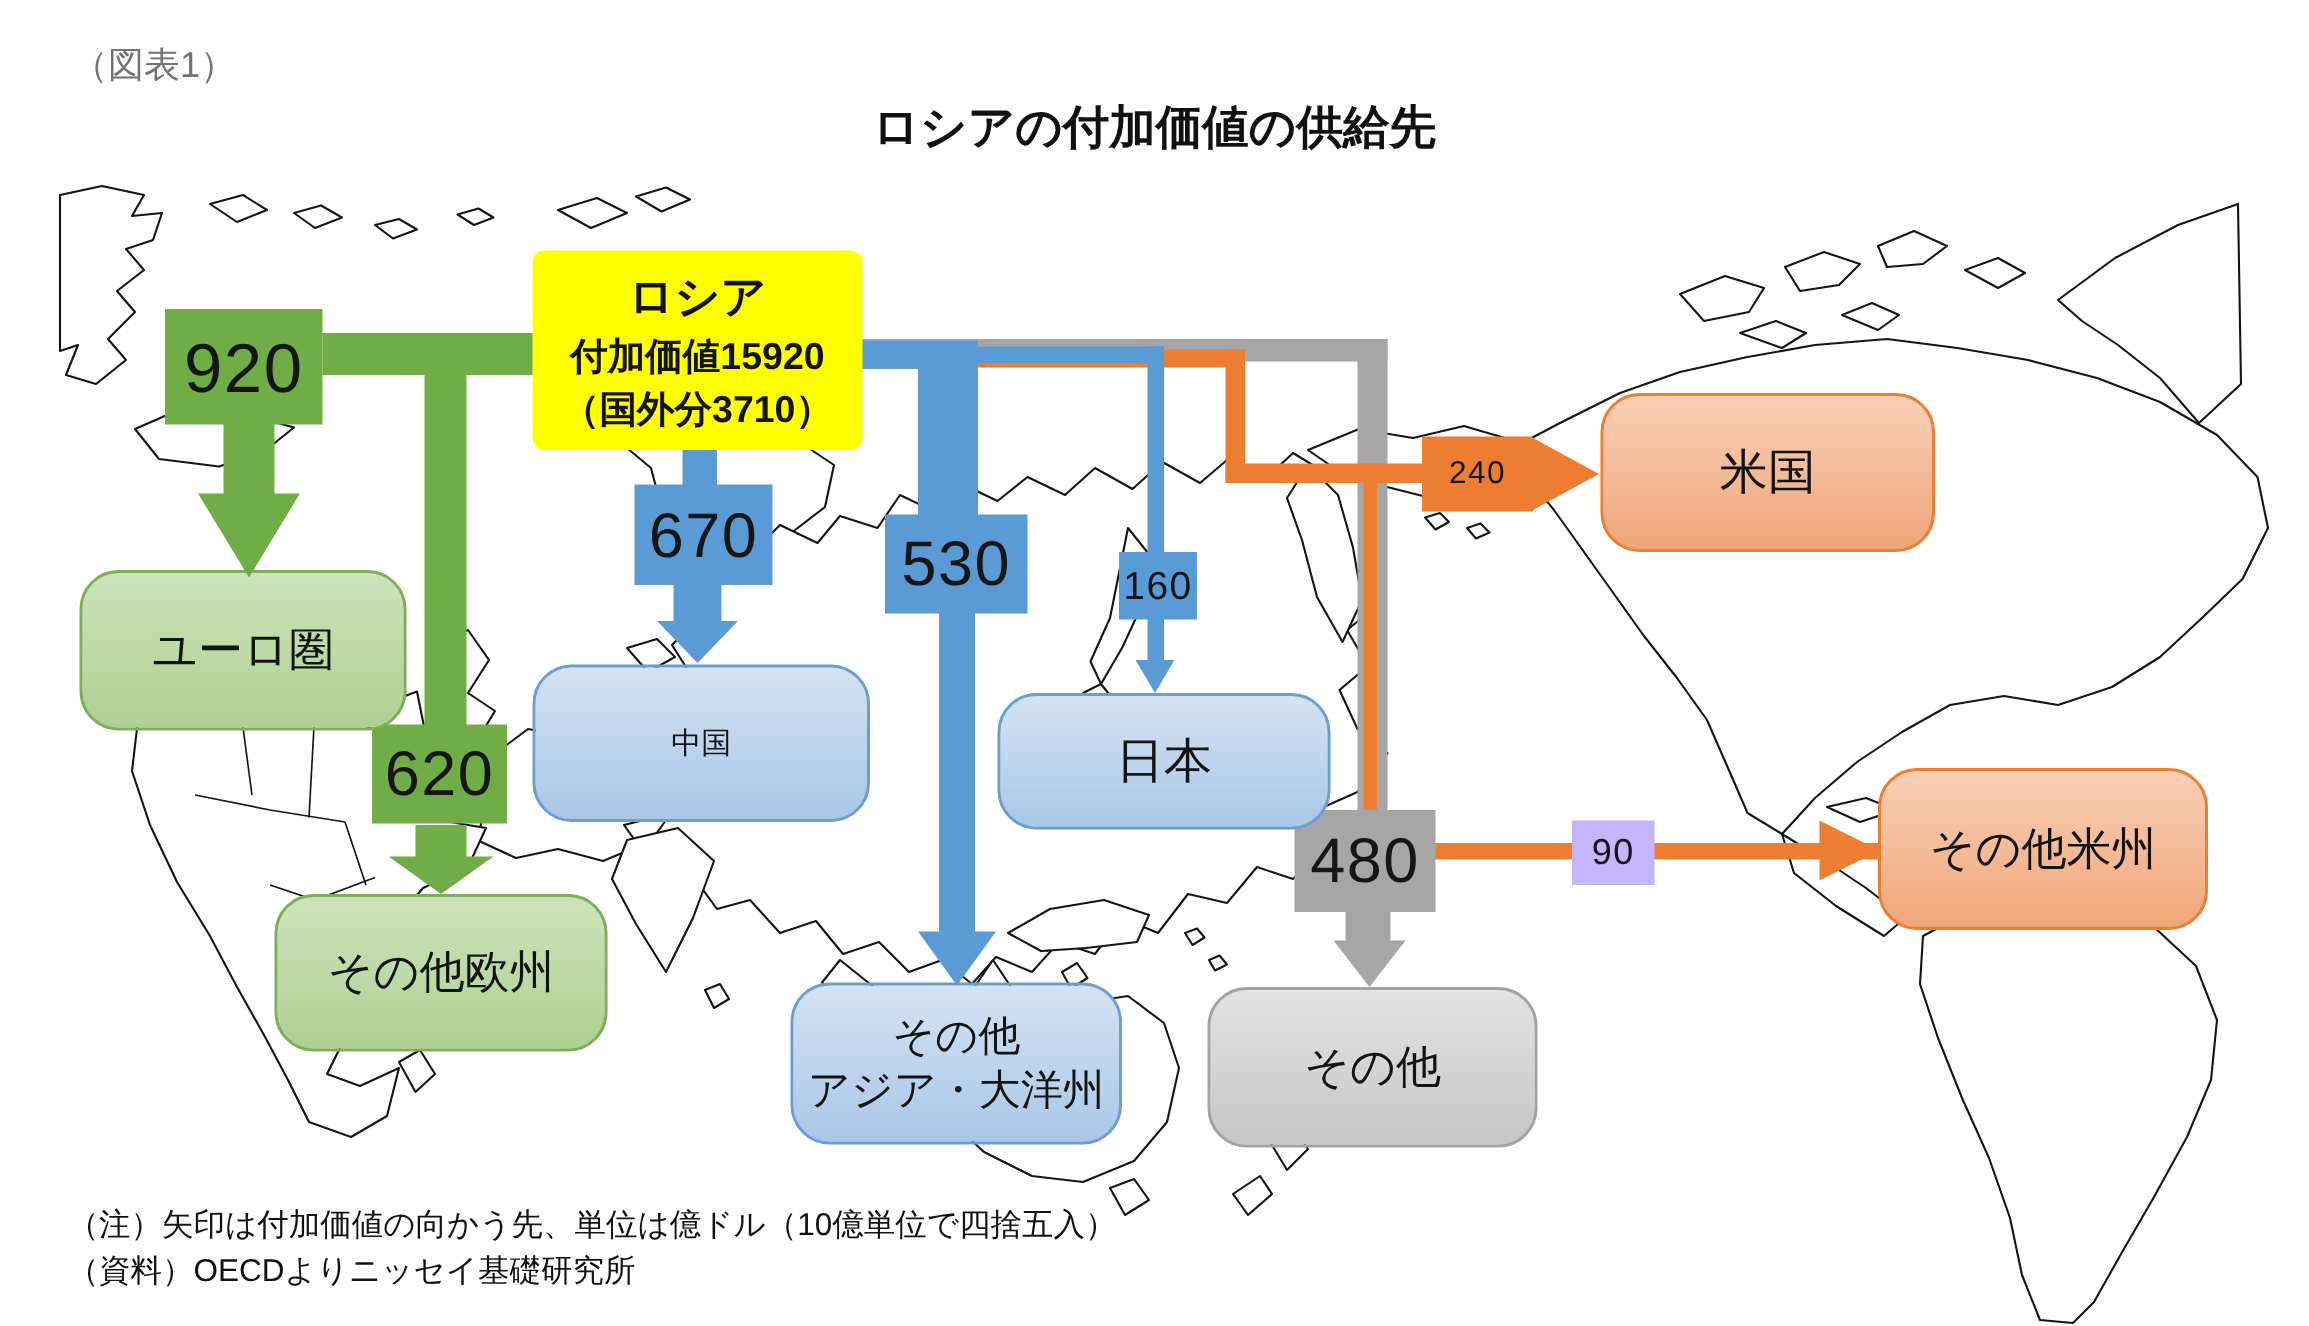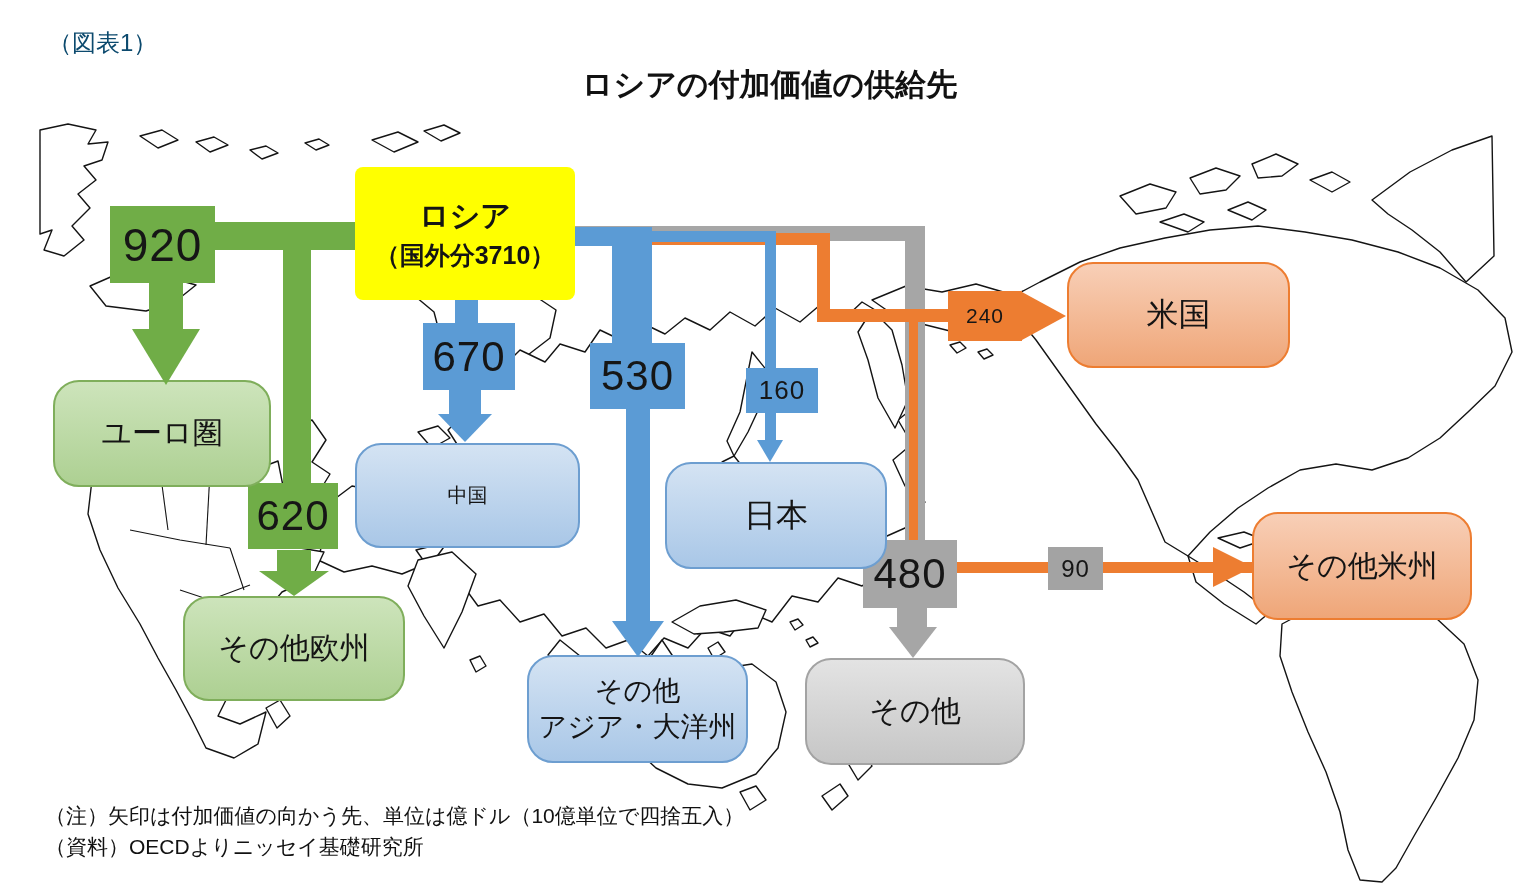--- a/index.html
+++ b/index.html
@@ -139,71 +139,72 @@
   </div>
   <div class="vblock" style="left:248px;top:483px;width:90px;height:66px;background:#70AD47;font-size:42px;">
     <span>620</span>
   </div>
   <div class="vblock" style="left:423px;top:323px;width:92px;height:67px;background:#5B9BD5;font-size:42px;">
     <span>670</span>
   </div>
   <div class="vblock" style="left:590px;top:343px;width:95px;height:66px;background:#5B9BD5;font-size:42px;">
     <span>530</span>
   </div>
-  <div class="vblock" style="left:746px;top:368px;width:72px;height:45px;background:#5B9BD5;font-size:26px;">
+  <div class="vblock" style="left:746px;top:368px;width:52px;height:45px;background:#5B9BD5;font-size:26px;">
     <span>160</span>
   </div>
   <div class="vblock" style="left:863px;top:540px;width:94px;height:68px;background:#A6A6A6;font-size:42px;">
     <span>480</span>
   </div>
   <div class="vblock" style="left:948px;top:291px;width:74px;height:50px;background:#ED7D31;font-size:21px;">
     <span>240</span>
   </div>
-  <div class="vblock" style="left:1048px;top:547px;width:55px;height:43px;background:#a3a3a3;font-size:24px;align-items:center;">
+  <div class="vblock" style="left:1048px;top:547px;width:55px;height:43px;background:#c4b5fd;font-size:24px;align-items:center;">
     <span>90</span>
   </div>
 
   <div class="head" style="left:132px;top:329px;border-left:34px solid transparent;border-right:34px solid transparent;border-top:56px solid #70AD47;"></div>
   <div class="head" style="left:259px;top:571px;border-left:35px solid transparent;border-right:35px solid transparent;border-top:25px solid #70AD47;"></div>
   <div class="head" style="left:438px;top:414px;border-left:27px solid transparent;border-right:27px solid transparent;border-top:28px solid #5B9BD5;"></div>
   <div class="head" style="left:612px;top:621px;border-left:26px solid transparent;border-right:26px solid transparent;border-top:36px solid #5B9BD5;"></div>
   <div class="head" style="left:757px;top:440px;border-left:13px solid transparent;border-right:13px solid transparent;border-top:22px solid #5B9BD5;"></div>
   <div class="head" style="left:889px;top:627px;border-left:24px solid transparent;border-right:24px solid transparent;border-top:31px solid #A6A6A6;"></div>
   <div class="head" style="left:1022px;top:292px;border-top:24px solid transparent;border-bottom:24px solid transparent;border-left:44px solid #ED7D31;"></div>
   <div class="head" style="left:1213px;top:547px;border-top:20px solid transparent;border-bottom:20px solid transparent;border-left:40px solid #ED7D31;"></div>
 
   <div class="box box-yellow" style="left:355px;top:167px;width:220px;height:133px;">
     <div style="font-size:30px;font-weight:700;">ロシア</div>
+    <div style="font-size:25px;font-weight:700;margin-top:2px;">付加価値15920</div>
     <div style="font-size:25px;font-weight:700;margin-top:2px;">（国外分3710）</div>
   </div>
 
   <div class="box box-green" style="left:183px;top:596px;width:222px;height:105px;">
     <span class="lbl">その他欧州</span>
   </div>
   <div class="box box-green" style="left:53px;top:380px;width:218px;height:107px;">
     <span class="lbl">ユーロ圏</span>
   </div>
   <div class="box box-blue" style="left:355px;top:443px;width:225px;height:105px;">
     <span class="lbl" style="font-size:20px;">中国</span>
   </div>
-  <div class="box box-blue" style="left:665px;top:462px;width:222px;height:107px;">
+  <div class="box box-blue" style="left:665px;top:462px;width:222px;height:91px;">
     <span class="lbl" style="font-size:32px;">日本</span>
   </div>
   <div class="box box-blue" style="left:527px;top:655px;width:221px;height:108px;">
     <span style="font-size:28px;line-height:1.3;">その他</span>
     <span style="font-size:28px;line-height:1.3;">アジア・大洋州</span>
   </div>
   <div class="box box-orange" style="left:1252px;top:512px;width:220px;height:108px;">
     <span class="lbl">その他米州</span>
   </div>
   <div class="box box-orange" style="left:1067px;top:262px;width:223px;height:106px;">
     <span class="lbl" style="font-size:32px;">米国</span>
   </div>
   <div class="box box-gray" style="left:805px;top:658px;width:220px;height:107px;">
     <span class="lbl">その他</span>
   </div>
 
-  <div class="txt" style="left:48px;top:27px;font-size:24px;color:#0c4a6e;">（図表1）</div>
+  <div class="txt" style="left:48px;top:27px;font-size:24px;color:#737373;">（図表1）</div>
   <div class="txt" style="left:0;right:0;top:64px;text-align:center;font-size:31px;font-weight:700;color:#111;">ロシアの付加価値の供給先</div>
   <div class="txt" style="left:45px;top:802px;font-size:21px;color:#111;">（注）矢印は付加価値の向かう先、単位は億ドル（10億単位で四捨五入）</div>
   <div class="txt" style="left:45px;top:833px;font-size:21px;color:#111;">（資料）OECDよりニッセイ基礎研究所</div>
 
 </div>
 
 </body></html>

